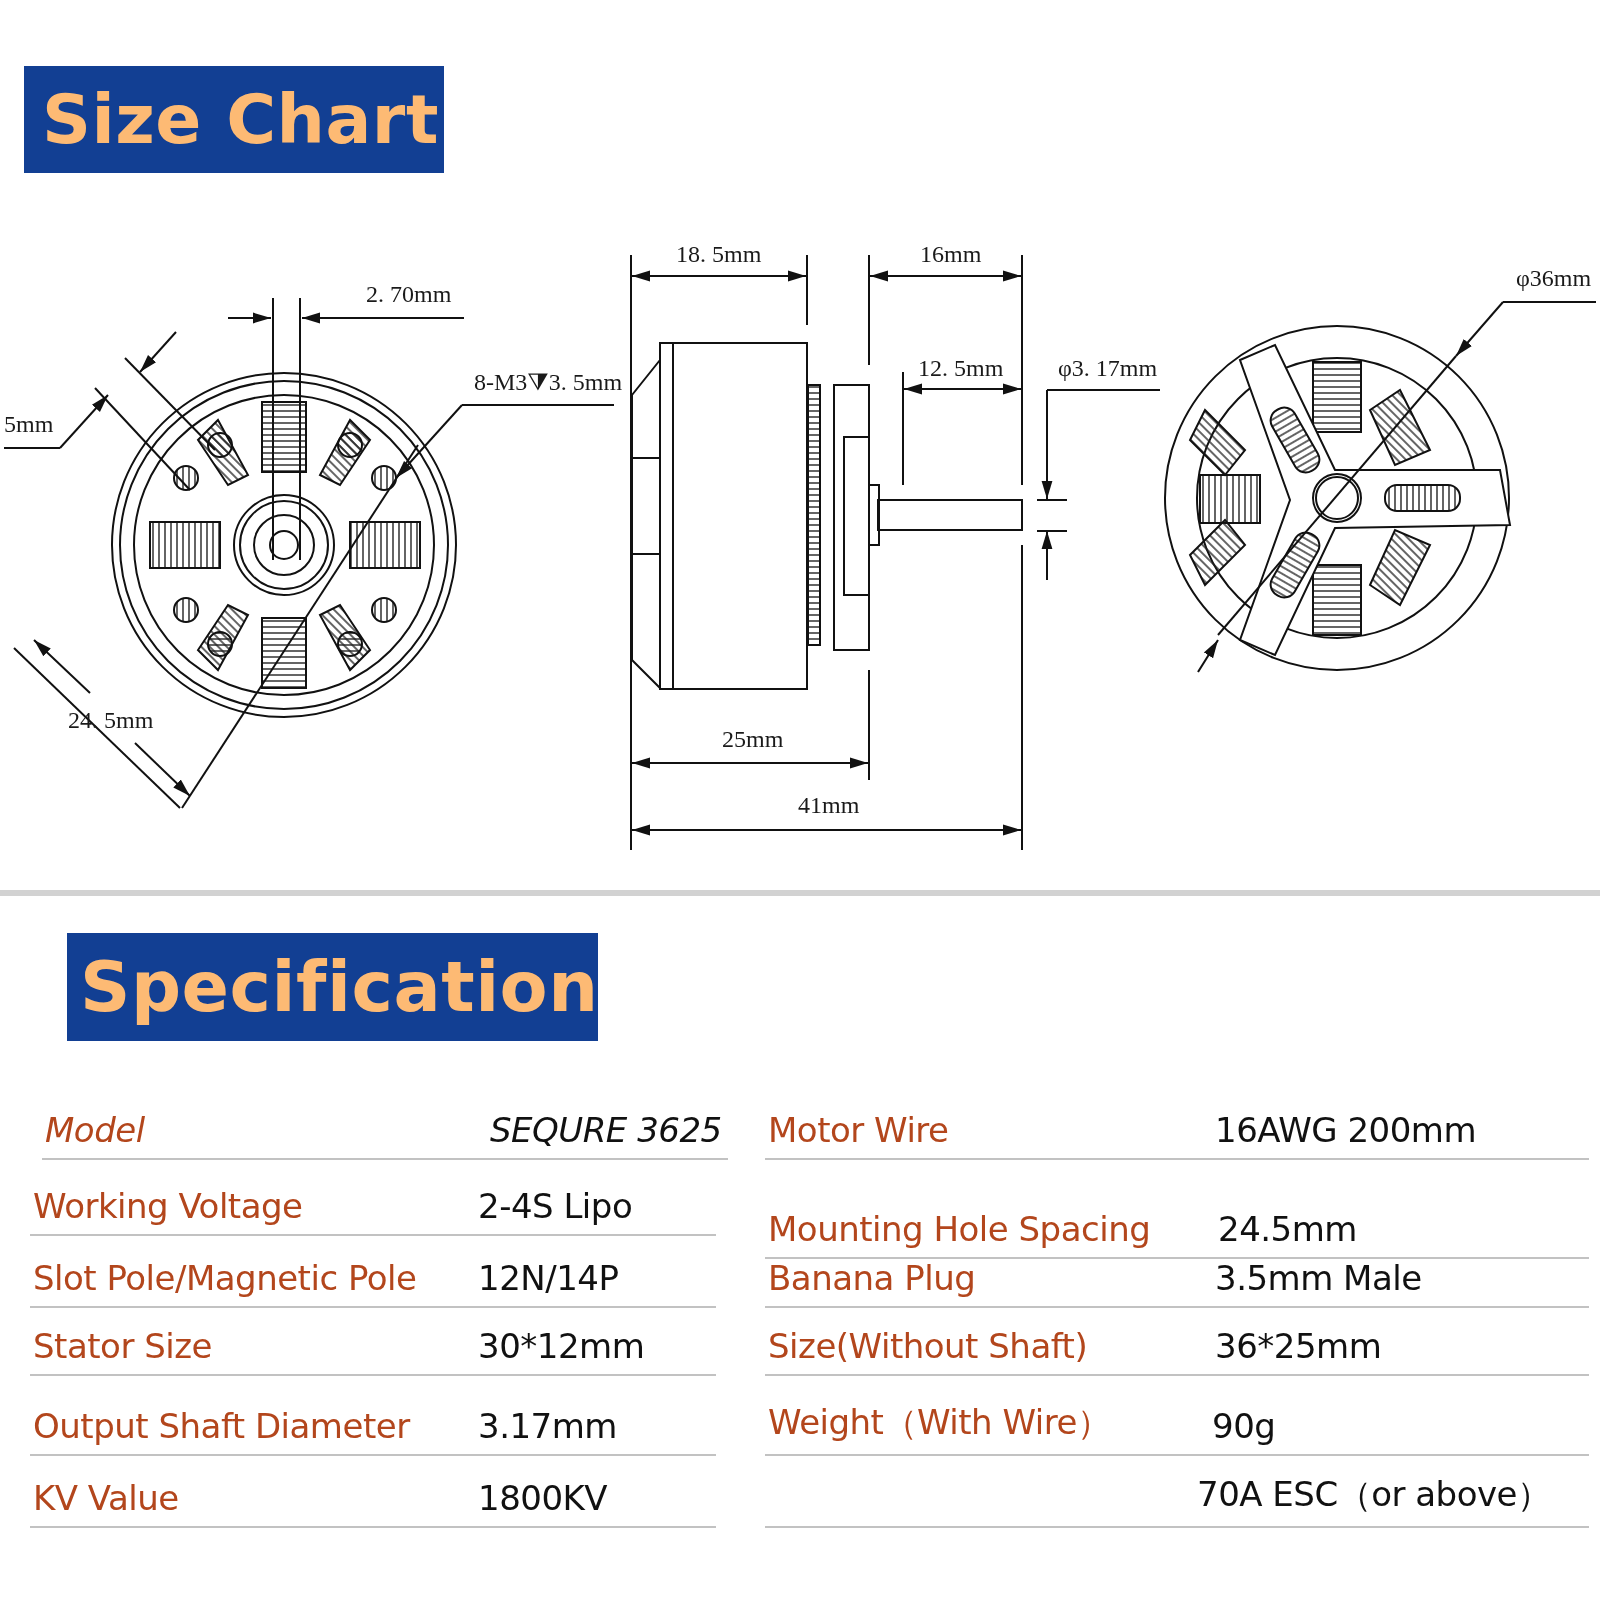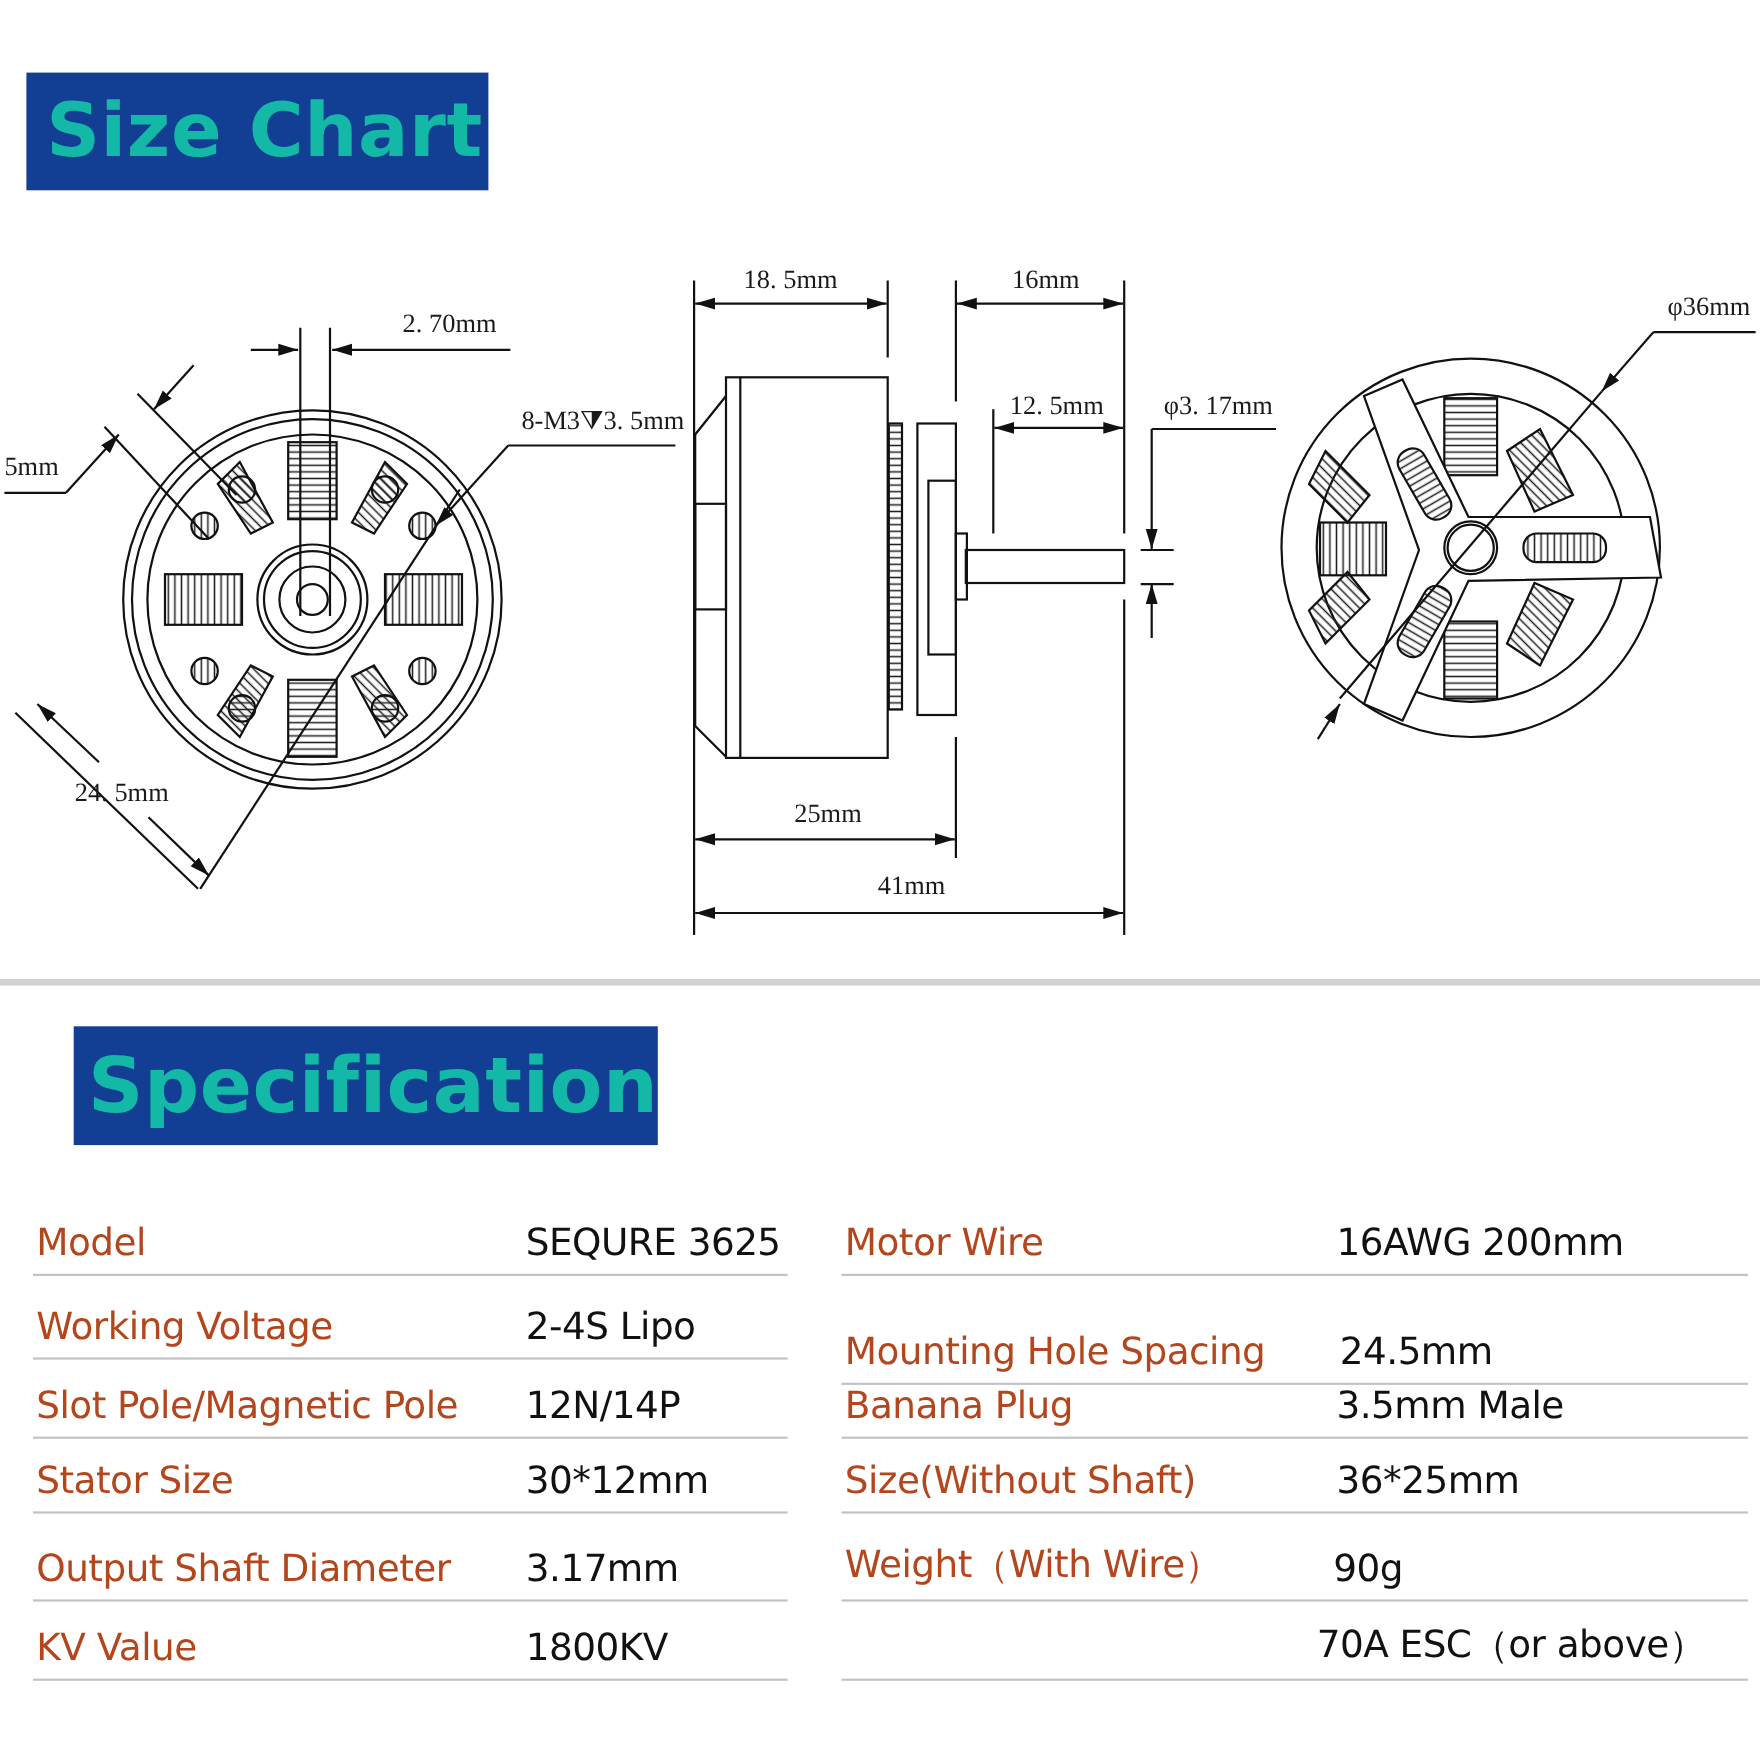--- a/index.html
+++ b/index.html
@@ -1,18 +1,18 @@
 <!DOCTYPE html>
 <html><head>
 <meta charset="utf-8">
 <style>
   html, body { margin:0; padding:0; background:#ffffff; }
   body { width:1600px; height:1600px; position:relative; overflow:hidden;
          font-family:"DejaVu Sans", sans-serif; }
-  .banner { position:absolute; background:#123f93; color:#14b8a6; font-weight:bold;
+  .banner { position:absolute; background:#123f93; color:#fdba74; font-weight:bold;
             font-family:"DejaVu Sans", sans-serif; display:flex; align-items:center;
             box-sizing:border-box; letter-spacing:0.5px; }
   #size-banner { left:24px; top:66px; width:420px; height:107px; font-size:68px; padding-left:18px; }
   #spec-banner { left:23px; top:933px; width:531px; height:108px; font-size:70px; padding-left:13px;margin-left:44px; }
   .section-divider { position:absolute; left:0; top:890px; width:1600px; height:6px; background:#d2d2d2; }
   svg.drawing { position:absolute; left:0; top:0; }
   .dim { font-family:"Liberation Serif", "DejaVu Serif", serif; font-size:24px; fill:#1a1a1a; }
   .spec-table { position:absolute; }
   .spec-row { position:absolute; height:70px; border-bottom:2px solid #c2c2c2; box-sizing:border-box; }
   .spec-label { position:absolute; left:3px; bottom:8px; color:#b3461c; font-size:34px;
@@ -156,21 +156,21 @@
     <line x1="1198" y1="672" x2="1218" y2="640" marker-end="url(#arr)"></line>
   </g>
   <text class="dim" x="1516" y="286">φ36mm</text>
 </svg>
 
 <div class="section-divider"></div>
 
 <div id="spec-banner" class="banner">Specification</div>
 
 <div class="spec-table" style="left:30px; top:1090px; width:686px; height:440px;">
-  <div class="spec-row" style="left:0; top:0; width:686px; height:70px;">
+  <div class="spec-row" style="left:12px; top:0; width:686px; height:70px;font-style:italic;">
     <span class="spec-label">Model</span>
     <span class="spec-value" style="left:448px;">SEQURE 3625</span>
   </div>
   <div class="spec-row" style="left:0; top:70px; width:686px; height:76px;">
     <span class="spec-label">Working Voltage</span>
     <span class="spec-value" style="left:448px;">2-4S Lipo</span>
   </div>
   <div class="spec-row" style="left:0; top:146px; width:686px; height:72px;">
     <span class="spec-label">Slot Pole/Magnetic Pole</span>
     <span class="spec-value" style="left:448px;">12N/14P</span>

